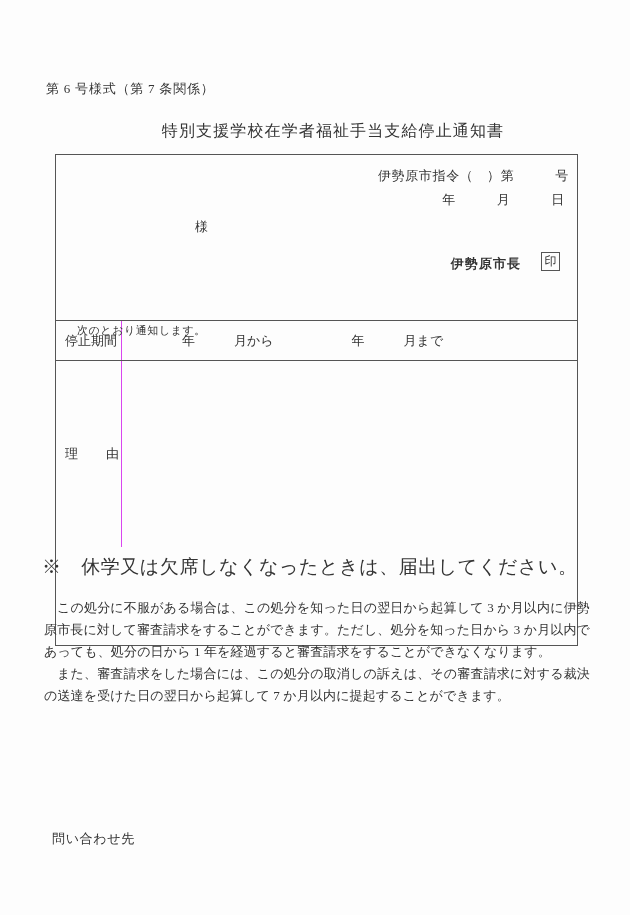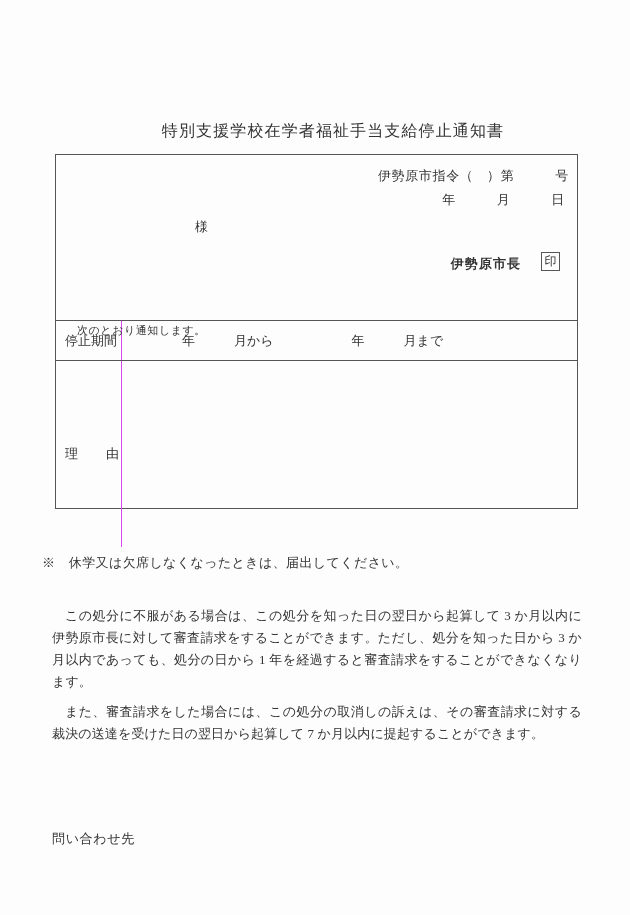--- a/index.html
+++ b/index.html
@@ -43,21 +43,21 @@
     padding-left: 36px;
     white-space: nowrap;
   }
 
   
   .frame {
     position: absolute;
     left: 55px;
     top: 154px;
     width: 523px;
-    height: 355px;
+    height: 492px;
     border: 1px solid #555;
     box-sizing: border-box;
   }
 
   .frame-upper {
     position: relative;
     height: 166px;
     border-bottom: 1px solid #555;
     box-sizing: border-box;
   }
@@ -154,55 +154,56 @@
   }
   .cell-value.blank {
     padding-left: 0;
   }
 
   
   .note {
     position: absolute;
     left: 42px;
     top: 554px;
-    font-size: 13px;
+    font-size: 19px;
     letter-spacing: 0.03em;
     white-space: nowrap;
   }
 
   .body-text {
     position: absolute;
     left: 44px;
     top: 597px;
     width: 546px;
     font-size: 13px;
     line-height: 22px;
     letter-spacing: 0.01em;
     text-align: justify;
     text-justify: inter-character;
   }
   .body-text p {
-    margin: 8px;
+    margin: 0;
     text-indent: 1em;
   }
 
   .contact {
     position: absolute;
     left: 52px;
     top: 830px;
     font-size: 13px;
     letter-spacing: 0.05em;
     white-space: nowrap;
   }
 </style>
 </head>
 <body>
 
 <div class="page">
 
+  <div class="form-number">第 6 号様式（第 7 条関係）</div>
 
   <div class="doc-title">特別支援学校在学者福祉手当支給停止通知書</div>
 
   <div class="frame">
 
     <div class="frame-upper">
       <div class="doc-no">伊勢原市指令（　）第　　　号</div>
 
       <div class="doc-date">年　　　月　　　日</div>
 

